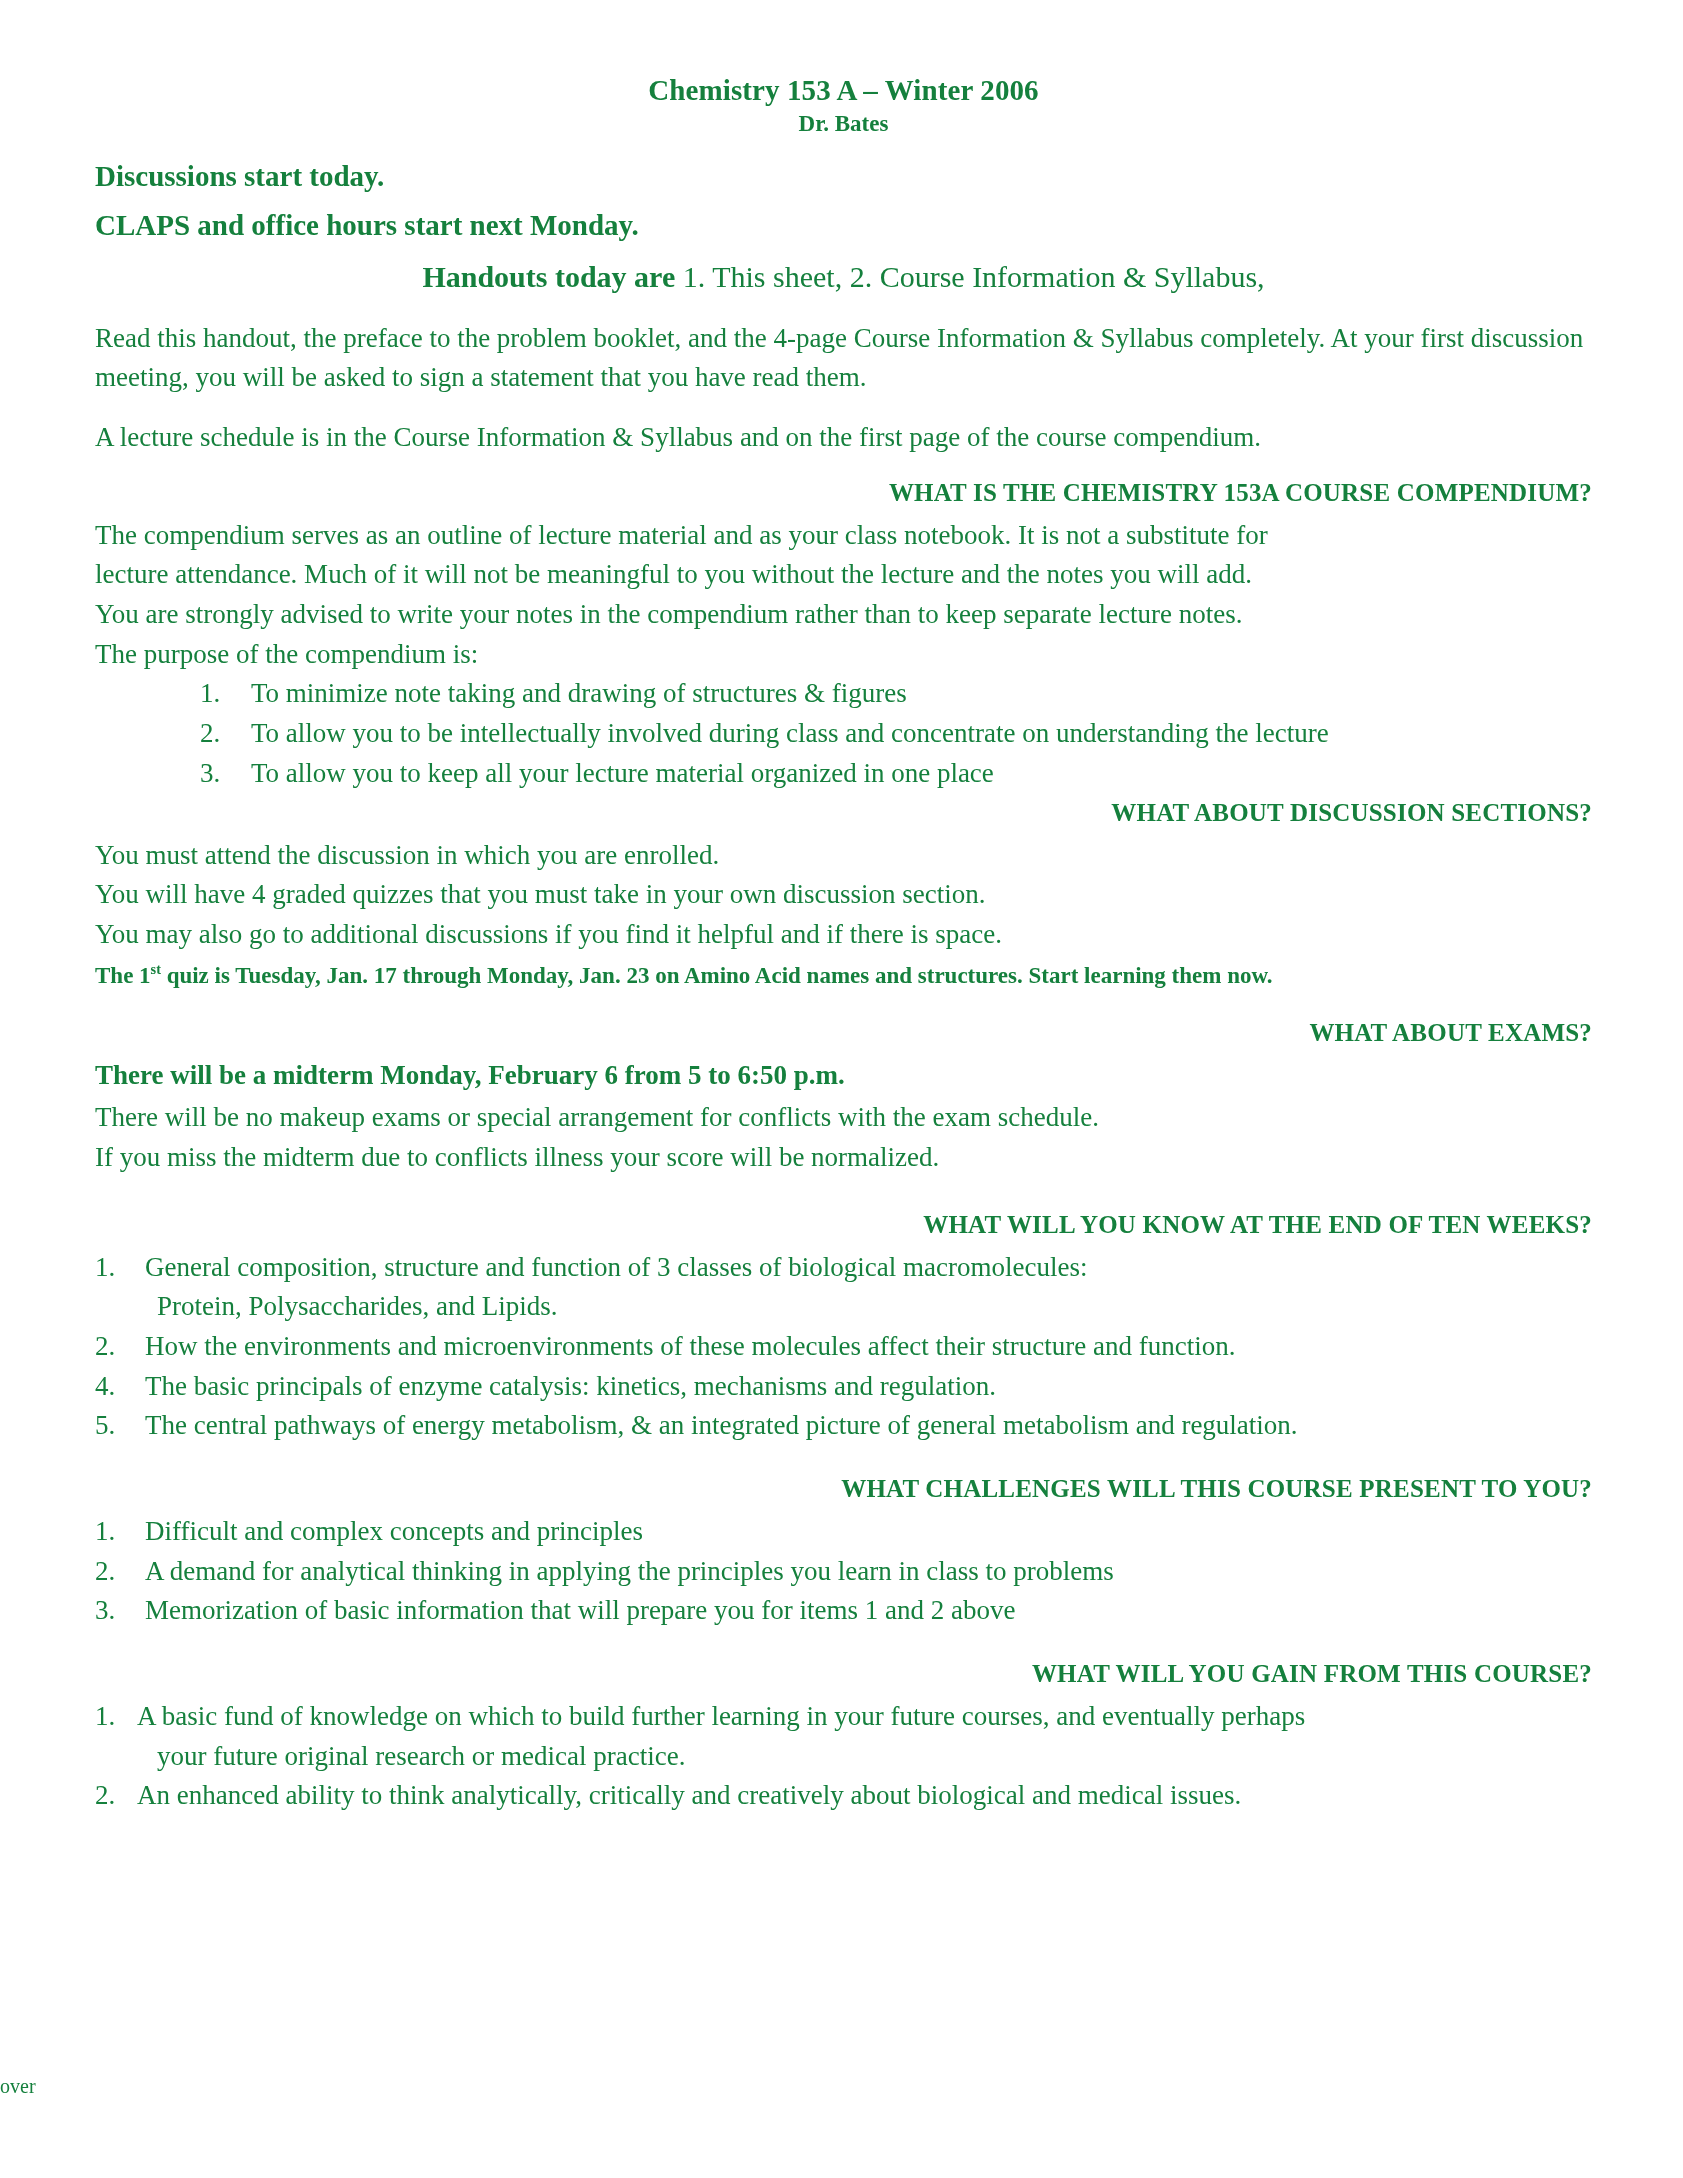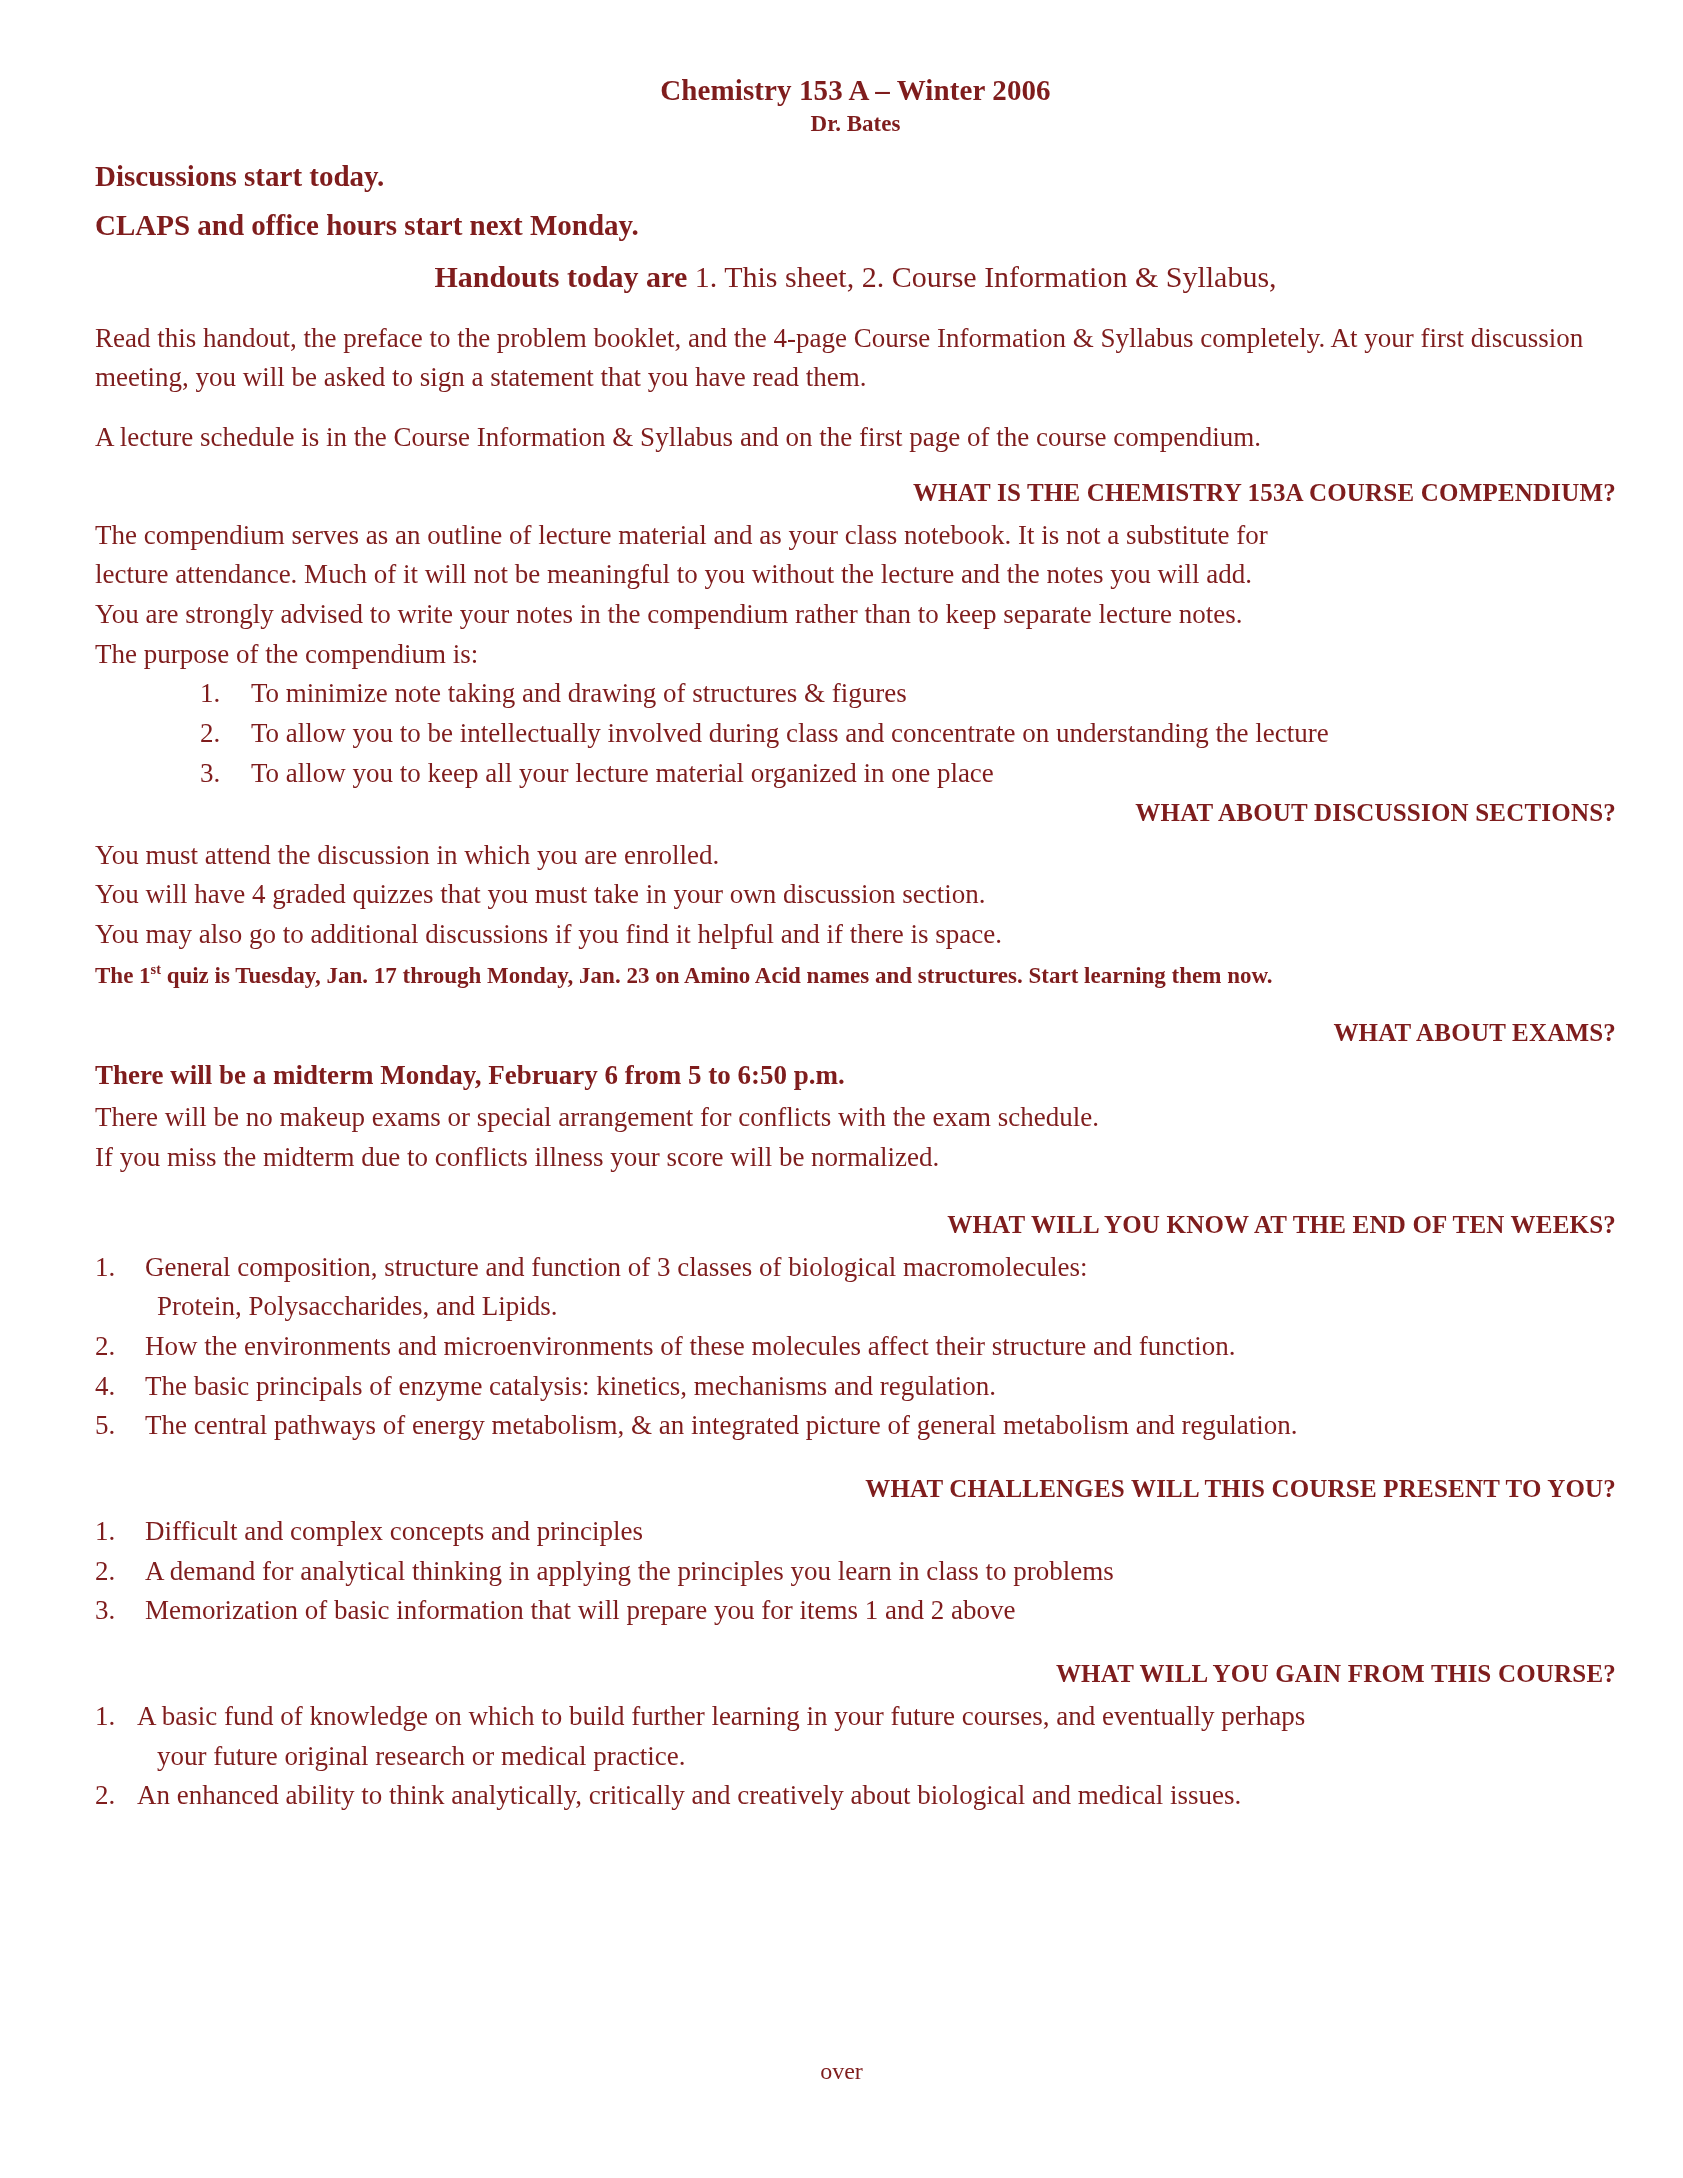--- a/index.html
+++ b/index.html
@@ -6,23 +6,23 @@
     margin: 0;
     padding: 0;
     background: #ffffff;
   }
   .page {
     position: relative;
     width: 1683px;
     height: 2178px;
     background: #ffffff;
     box-sizing: border-box;
-    padding: 71px 67px 0 95px;
+    padding: 71px 91px 0 95px;
     font-family: "Liberation Serif", "DejaVu Serif", serif;
-    color: #7f1d1d;
+    color: #15803d;
     overflow: hidden;
   }
   .doc-title {
     text-align: center;
     font-weight: bold;
     font-size: 29px;
     line-height: 1.32;
     margin: 0;
     letter-spacing: 0.1px;
   }
@@ -119,23 +119,22 @@
   ol.outer-list li .cont {
     display: block;
     padding-left: 12px;
   }
   ol.outer-list.narrow li { padding-left: 42px; }
   ol.outer-list.narrow li .cont { padding-left: 20px; }
   .footer-over {
     position: absolute;
     left: 0;
     right: 0;
-    bottom: 92px;
-    text-align: center;
-    font-size: 24px;
+    bottom: 80px;
+    font-size: 20px;
     line-height: 1.2;
   }
   .spacer-sm { height: 14px; }
   .spacer-md { height: 24px; }
 </style>
 </head>
 <body>
 
 <div class="page">
 

